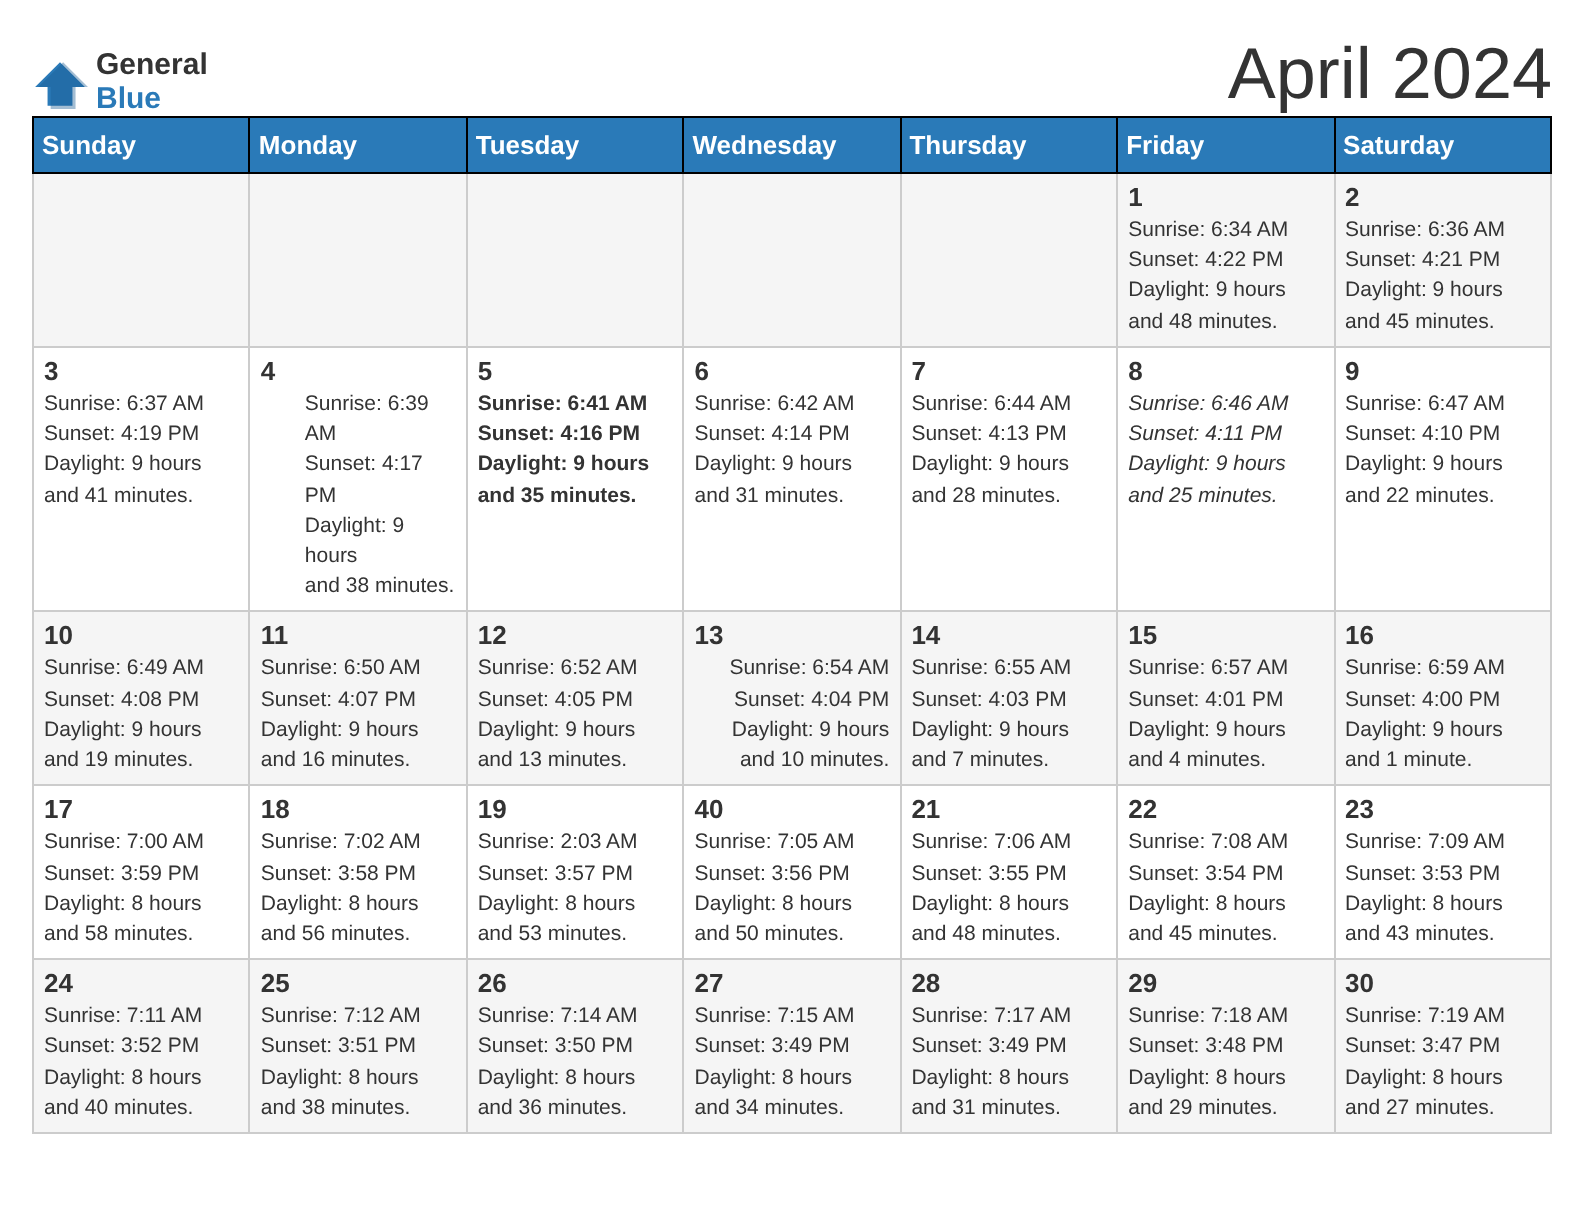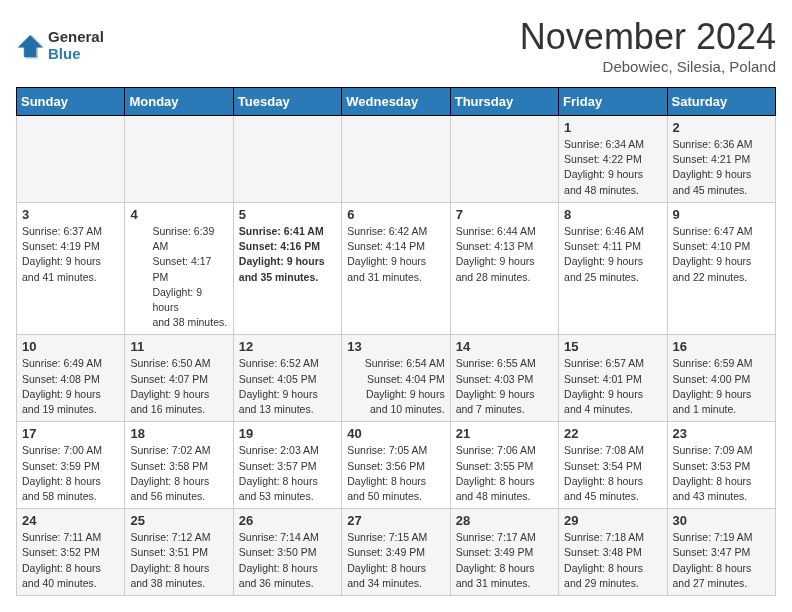--- a/index.html
+++ b/index.html
@@ -6,22 +6,21 @@
     body {
       font-family: Arial, sans-serif;
       background: #fff;
       width: 792px;
       min-height: 612px;
       padding: 16px;
     }
     .header {
       display: flex;
       justify-content: space-between;
-      align-items: center;
-      margin-bottom: 12px;
+      align-items: flex-end;
     }
     .logo {
       display: flex;
       align-items: center;
       gap: 4px;
     }
     .logo-text {
       display: flex;
       flex-direction: column;
       line-height: 1.1;
@@ -105,22 +104,21 @@
     <svg class="logo-icon" viewBox="0 0 36 36" xmlns="http://www.w3.org/2000/svg">
       <polygon points="18,4 34,20 26,20 26,32 10,32 10,20 2,20" fill="#2a7ab8"></polygon>
       <polygon points="20,4 36,20 28,20 28,34 12,34 12,20 4,20" fill="#1a5a90" opacity="0.4"></polygon>
     </svg>
     <div class="logo-text">
       <span class="logo-general">General</span>
       <span class="logo-blue">Blue</span>
     </div>
   </div>
   <div class="title-block">
-    <div class="month-title">November 2024</div>
-    <div class="location">Debowiec, Silesia, Poland</div>
+    <div class="month-title">April 2024</div>
   </div>
 </div>
 
 <table>
   <thead>
     <tr>
     <th>Sunday</th>
         <th>Monday</th>
         <th>Tuesday</th>
         <th>Wednesday</th>
@@ -182,21 +180,21 @@
         </td>
         <td>
           <span class="day-number">7</span>
           <div class="day-info" style="white-space: pre-line;">Sunrise: 6:44 AM
 Sunset: 4:13 PM
 Daylight: 9 hours
 and 28 minutes.</div>
         </td>
         <td>
           <span class="day-number">8</span>
-          <div class="day-info" style="white-space: pre-line;">Sunrise: 6:46 AM
+          <div class="day-info" style="white-space: pre-line; font-style: italic;">Sunrise: 6:46 AM
 Sunset: 4:11 PM
 Daylight: 9 hours
 and 25 minutes.</div>
         </td>
         <td>
           <span class="day-number">9</span>
           <div class="day-info" style="white-space: pre-line;">Sunrise: 6:47 AM
 Sunset: 4:10 PM
 Daylight: 9 hours
 and 22 minutes.</div>

